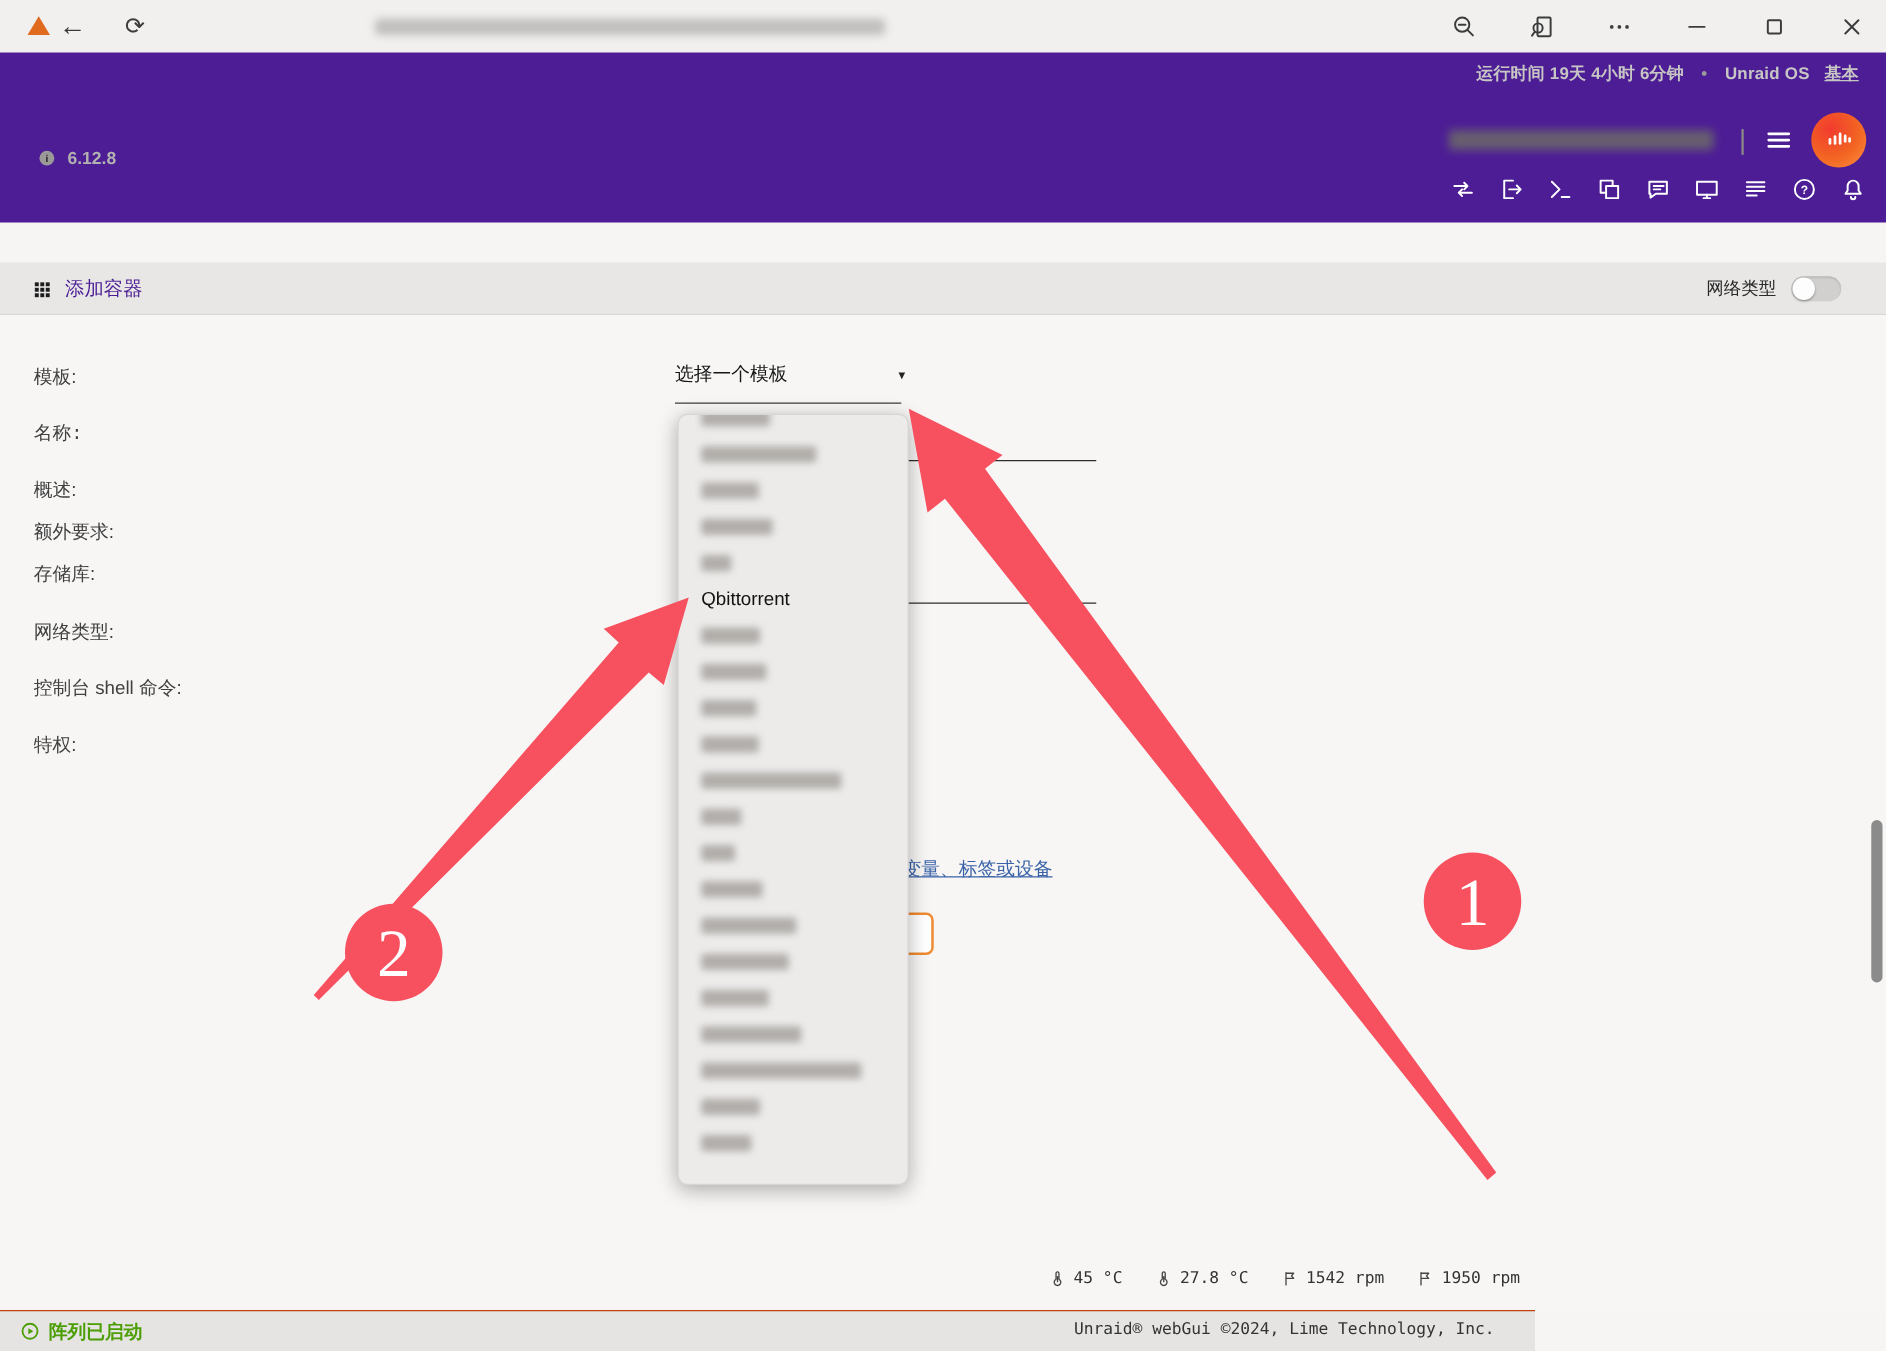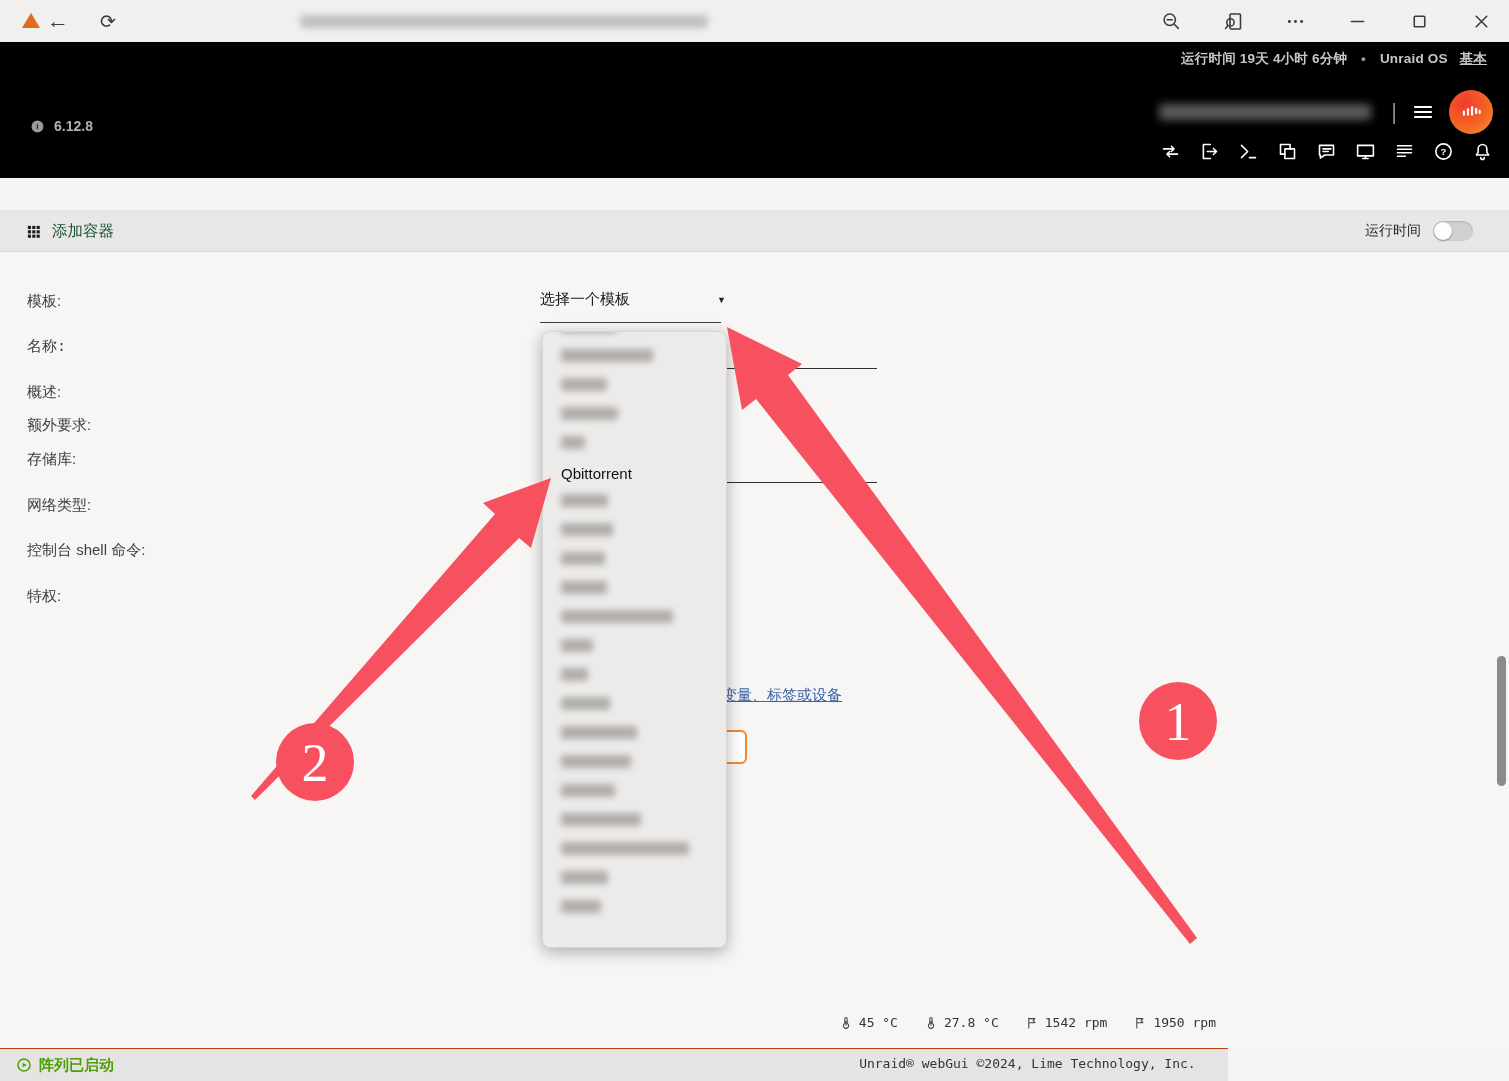--- a/index.html
+++ b/index.html
@@ -11,21 +11,21 @@
   .favicon { position:absolute; left:22px; top:13px; width:0; height:0;
              border-left:9px solid transparent; border-right:9px solid transparent; border-bottom:15px solid #e06a1e; }
   .tb-btn { color:#3c3c3c; display:flex; align-items:center; justify-content:center; width:28px; height:28px; }
   .back-arrow { position:absolute; left:44px; top:7px; font-size:22px; }
   .refresh { position:absolute; left:94px; top:7px; font-size:19px; }
   .title-blur { position:absolute; left:300px; top:15px; width:408px; height:13px; background:#b8b6b4; border-radius:3px; filter:blur(3.5px); opacity:.85; }
   .win-controls { position:absolute; right:14px; top:0; height:42px; display:flex; align-items:center; gap:34px; }
   .win-controls .icn svg { width:21px; height:21px; display:block; }
 
   
-  .darkheader { position:absolute; top:42px; left:0; width:1509px; height:136px; background:#000000; color:#fff; }
+  .darkheader { position:absolute; top:42px; left:0; width:1509px; height:136px; background:#4c1d95; color:#fff; }
   .uptime-line { position:absolute; top:8px; right:22px; font-size:13.5px; font-weight:600; color:#c7c6c5; letter-spacing:.2px; }
   .uptime-line .dot { margin:0 10px; color:#9a9a9a; }
   .os-link { color:#c7c6c5; text-decoration:underline; }
   .logo { position:absolute; left:26px; top:22px; font-size:37px; font-weight:800; letter-spacing:9px;
           background:linear-gradient(90deg,#e32929,#f05c22,#ff8d2a); -webkit-background-clip:text; background-clip:text; color:transparent; }
   .ver-row { position:absolute; left:30px; top:76px; display:flex; align-items:center; gap:9px; color:#b3b2b1; font-size:14px; font-weight:600; }
   .ver-row .icn svg { width:15px; height:15px; display:block; }
   .acct { position:absolute; right:16px; top:48px; display:flex; align-items:center; gap:14px; }
   .server-blur { width:212px; height:16px; background:#6c6a68; border-radius:3px; filter:blur(4px); opacity:.85; }
   .vsep { color:#8b8a89; font-size:22px; font-weight:300; margin-left:6px; }
@@ -38,41 +38,41 @@
   .nav-item.active { letter-spacing:2px; }
   .nav-item.active::after { content:""; position:absolute; left:1px; right:1px; bottom:-10px; height:3px; background:#fff; }
   .action-icons { position:absolute; right:16px; bottom:16px; display:flex; gap:18px; }
   .action-icons .icn { color:#fff; display:block; }
   .action-icons .icn svg { width:21px; height:21px; display:block; }
 
   
   .sectionbar { position:absolute; top:210px; left:0; width:1509px; height:42px; background:#e8e7e6; border-bottom:1px solid #d9d8d7; }
   .sec-left { position:absolute; left:26px; top:0; height:42px; display:flex; align-items:center; gap:11px; color:#1d1d1d; }
   .sec-left .icn svg { width:15px; height:15px; display:block; color:#1d1d1d; }
-  .sec-title { font-size:15.5px; color:#14532d; }
+  .sec-title { font-size:15.5px; color:#4c1d95; }
   .sec-right { position:absolute; right:36px; top:0; height:42px; display:flex; align-items:center; gap:12px; }
   .view-label { font-size:14px; color:#2a2a2a; }
   .toggle { width:40px; height:20px; border-radius:10px; background:#d2d0ce; position:relative; box-shadow:inset 0 1px 2px rgba(0,0,0,.15); cursor:pointer; }
   .toggle .knob { position:absolute; left:1px; top:1px; width:18px; height:18px; border-radius:50%; background:#fdfdfd; box-shadow:0 1px 2px rgba(0,0,0,.35); }
 
   
   .main { position:absolute; top:252px; left:0; width:1509px; height:796px; background:#f7f6f5; }
   .flabel { position:absolute; left:27px; font-size:15px; color:#404040; white-space:nowrap; }
   .select-value { position:absolute; left:540px; top:38px; font-size:15px; color:#161616; cursor:pointer; }
   .select-caret { position:absolute; left:717px; top:43px; font-size:9px; color:#222; }
   .select-underline { position:absolute; left:540px; top:70px; width:181px; height:1px; background:#3c3c3c; }
   .input-line { position:absolute; left:640px; width:237px; height:1px; background:#2e2e2e; z-index:1; }
   .partial-link { position:absolute; left:722px; top:434px; font-size:15px; color:#3a62a8; text-decoration:underline; z-index:1; cursor:pointer; }
   .orange-btn { position:absolute; left:670px; top:478px; width:77px; height:34px; background:#fff; border:2px solid #ef8b33; border-radius:6px; z-index:1; cursor:pointer; }
 
   
   .dropdown { position:absolute; left:542px; top:79px; width:185px; height:617px; background:#ecebea; border:1px solid #d7d6d5;
               border-radius:8px; box-shadow:0 4px 16px rgba(0,0,0,.30); z-index:5; overflow:hidden; }
   .dd-list { margin-top:-12px; }
-  .dd-row { height:29px; display:flex; padding-left:18px; cursor:pointer; }
+  .dd-row { height:29px; display:flex; align-items:center; padding-left:18px; cursor:pointer; }
   .dd-blur { height:13px; background:#a39f9b; border-radius:2px; filter:blur(3px); opacity:.8; }
   .dd-text { font-size:15px; color:#111; }
   .dd-thumb { position:absolute; right:3px; top:404px; width:9px; height:130px; border-radius:5px; background:#8b8b8b; z-index:6; cursor:grab; }
 
   
   .overlay { position:absolute; left:0; top:0; width:1509px; height:1081px; z-index:10; pointer-events:none; }
   .badge-num { font-family:"Liberation Serif", serif; font-size:54px; fill:#ffffff; text-anchor:middle; }
 
   
   .footer { position:absolute; left:0; top:1048px; width:1228px; height:33px; background:#e5e4e3; border-top:1px solid #c2410c;
@@ -244,21 +244,21 @@
             <rect x="17" y="10" width="5" height="5"></rect>
             <rect x="3" y="17" width="5" height="5"></rect>
             <rect x="10" y="17" width="5" height="5"></rect>
             <rect x="17" y="17" width="5" height="5"></rect>
           </g>
         </svg>
       </span>
     <span class="sec-title">添加容器</span>
   </div>
   <div class="sec-right">
-    <span class="view-label">运行时间</span>
+    <span class="view-label">网络类型</span>
     <div class="toggle">
         <div class="knob"></div>
       </div>
   </div>
 </div>
 
 <div class="main">
   <div id="form-labels">
       <div class="flabel" style="top: 40px;">模板:</div>
       <div class="flabel" style="top: 85px; font-family: Liberation Mono, monospace;">名称:</div>

